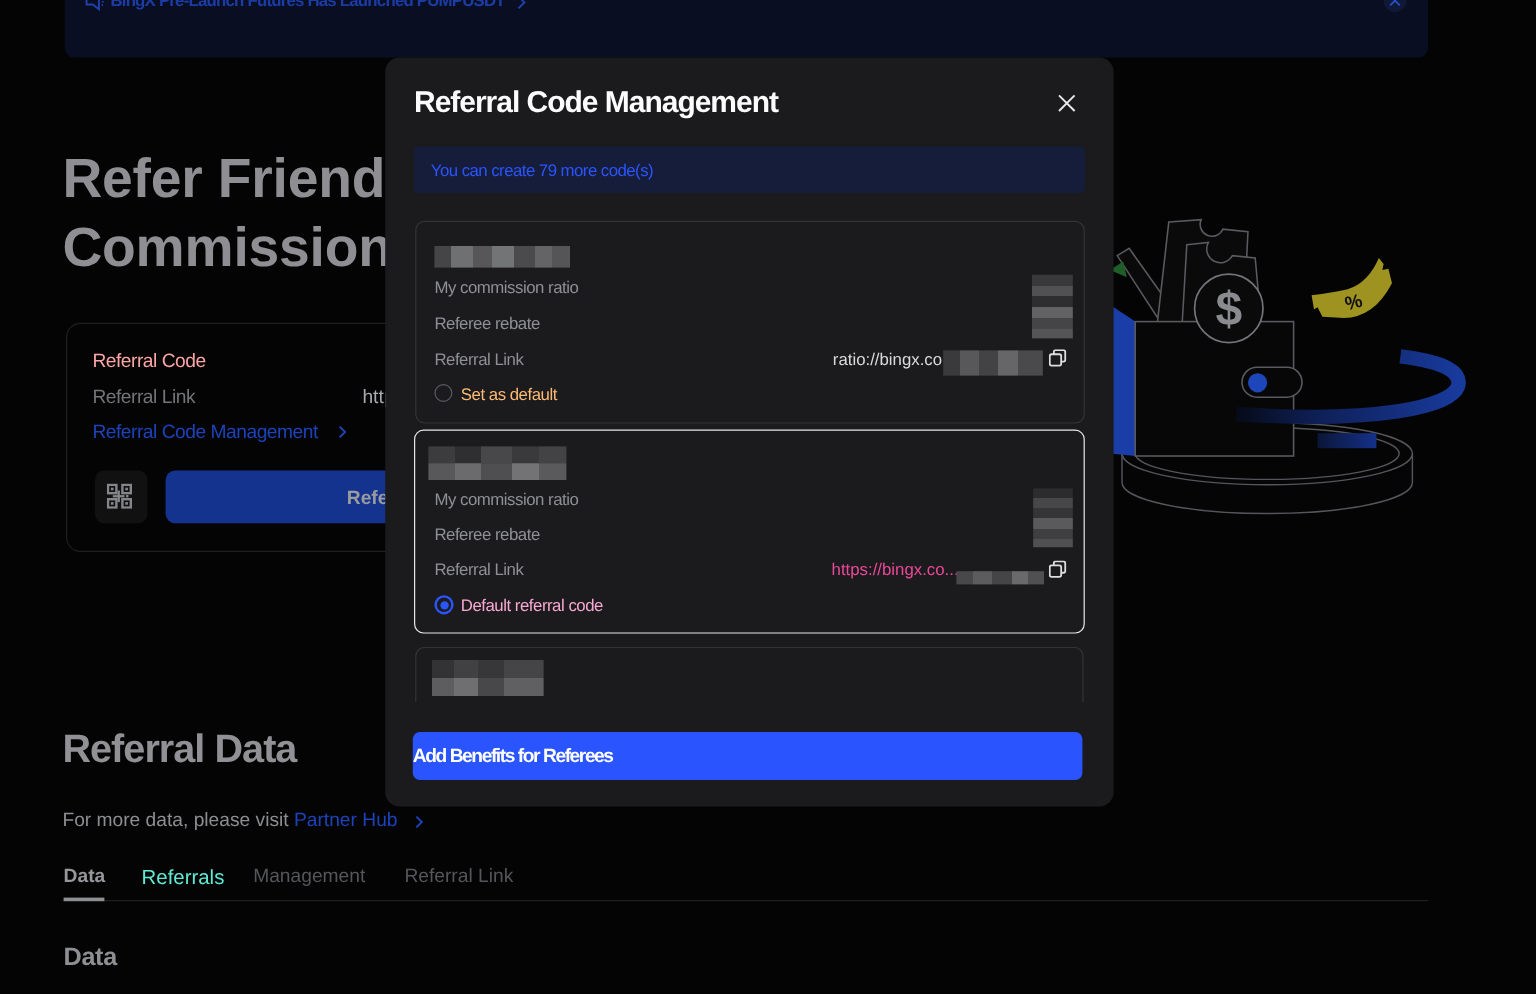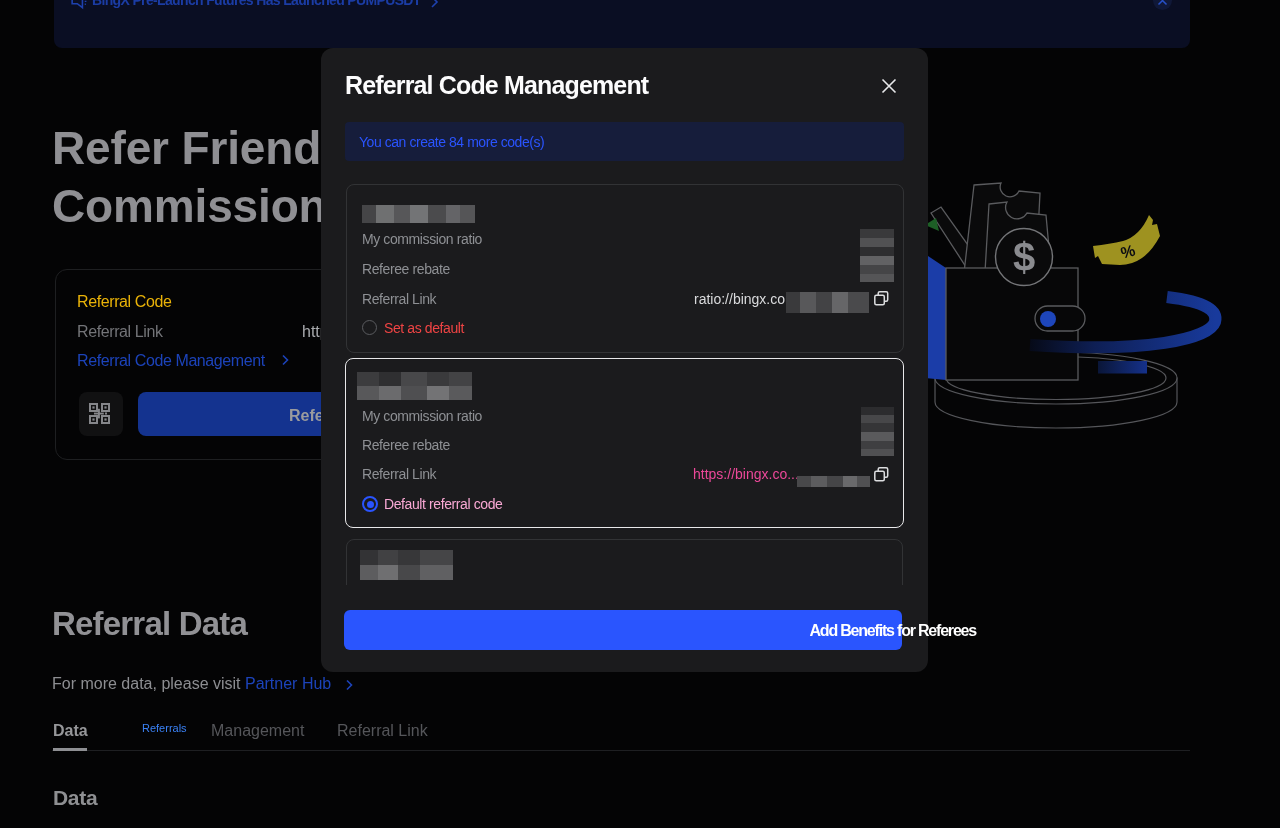--- a/index.html
+++ b/index.html
@@ -22,21 +22,21 @@
     <path d="M4 1 L9 6 L4 11" fill="none" stroke="#1E41AE" stroke-width="1.6"></path>
   </svg>
   <div class="abs" style="left:1153px; top:-9px; width:19px; height:19px; border-radius:50%; background:#101838;"></div>
   <svg class="abs" style="left:1157px; top:-5px;" width="11" height="11" viewBox="0 0 11 11">
     <path d="M1.5 1.5 L9.5 9.5 M9.5 1.5 L1.5 9.5" stroke="#2750C8" stroke-width="1.5"></path>
   </svg>
 
   <div class="abs" style="left:52px; top:119px; font-size:46px; font-weight:700; color:#8F8F93; line-height:58px; letter-spacing:-0.15px; white-space:nowrap;">Refer Friends to Earn<br>Commissions Together</div>
 
   <div class="abs" style="left:55px; top:269px; width:600px; height:191px; border:1px solid #1E1F21; border-radius:12px;"></div>
-  <div class="abs" style="left:77px; top:293px; font-size:16px; letter-spacing:-0.4px; color:#eab308;">Referral Code</div>
+  <div class="abs" style="left:77px; top:293px; font-size:16px; letter-spacing:-0.4px; color:#fca5a5;">Referral Code</div>
   <div class="abs" style="left:77px; top:323px; font-size:16px; letter-spacing:-0.4px; color:#737478;">Referral Link</div>
   <div class="abs" style="left:302px; top:323px; font-size:16px; color:#A9ABAF; white-space:nowrap;">https://bingx.com/invite</div>
   <div class="abs" style="left:77px; top:352px; font-size:16px; letter-spacing:-0.4px; color:#1C43BA;">Referral Code Management</div>
   <svg class="abs" style="left:279px; top:354px;" width="12" height="12" viewBox="0 0 12 12">
     <path d="M4 1.5 L8.5 6 L4 10.5" fill="none" stroke="#1C43BA" stroke-width="1.6"></path>
   </svg>
 
   <div class="abs" style="left:79px; top:392px; width:44px; height:44px; background:#111112; border-radius:8px;"></div>
   <svg class="abs" style="left:89px; top:403px;" width="21" height="21" viewBox="0 0 21 21">
     <g fill="none" stroke="#85868A" stroke-width="2">
@@ -101,55 +101,55 @@
     <circle cx="148" cy="169" r="8" fill="#1E46BB"></circle>
   </svg>
 
   <div class="abs" style="left:52px; top:675px; font-size:16px; color:#8D8E92;">For more data, please visit <span style="color:#1C43BA;">Partner Hub</span></div>
   <div class="abs" style="left:52px; top:605px; font-size:33px; font-weight:700; letter-spacing:-0.8px; color:#919195;">Referral Data</div>
   <svg class="abs" style="left:343px; top:679px;" width="12" height="12" viewBox="0 0 12 12">
     <path d="M4 1.5 L8.5 6 L4 10.5" fill="none" stroke="#1C43BA" stroke-width="1.6"></path>
   </svg>
 
   <div class="abs" style="left:53px; top:722px; font-size:16px; font-weight:700; color:#96979A;">Data</div>
-  <div class="abs" style="left:118px; top:722px; font-size:11px; color:#3b82f6;margin-left:24px;">Referrals</div>
+  <div class="abs" style="left:118px; top:722px; font-size:17px; color:#5eead4;">Referrals</div>
   <div class="abs" style="left:211px; top:722px; font-size:16px; color:#55565A;">Management</div>
   <div class="abs" style="left:337px; top:722px; font-size:16px; color:#55565A;">Referral Link</div>
   <div class="abs" style="left:52px; top:750px; width:1138px; height:1px; background:#1E1F22;"></div>
   <div class="abs" style="left:53px; top:748px; width:34px; height:3px; background:#8E8F93;"></div>
 
   <div class="abs" style="left:53px; top:786px; font-size:21px; font-weight:700; letter-spacing:-0.3px; color:#8E8F92;">Data</div>
 
   <div class="abs" style="left:321px; top:48px; width:607px; height:624px; background:#1B1B1D; border-radius:12px;"></div>
 
   <div class="abs" style="left:345px; top:71px; font-size:25px; font-weight:600; letter-spacing:-0.85px; color:#FCFCFD;">Referral Code Management</div>
   <svg class="abs" style="left:881px; top:78px;" width="16" height="16" viewBox="0 0 16 16">
     <path d="M1.5 1.5 L14.5 14.5 M14.5 1.5 L1.5 14.5" stroke="#E8E9EB" stroke-width="1.6"></path>
   </svg>
 
   <div class="abs" style="left:345px; top:122px; width:559px; height:39px; background:#161D3B; border-radius:4px;"></div>
-  <div class="abs" style="left:359px; top:134px; font-size:14px; letter-spacing:-0.45px; color:#2A54FE;">You can create 84 more code(s)</div>
+  <div class="abs" style="left:359px; top:134px; font-size:14px; letter-spacing:-0.45px; color:#2A54FE;">You can create 79 more code(s)</div>
 
   <div class="abs" style="left:346px; top:184px; width:558px; height:169px; border:1px solid #323335; border-radius:8px;"></div>
   <div class="abs" style="left:362px; top:205px; width:113px; height:18px; background:linear-gradient(90deg,#454547 0 14px,#6F7071 0 32px,#575759 0 48px,#737476 0 66px,#4B4B4D 0 84px,#646467 0 98px,#555557 0 113px);"></div>
   <div class="abs" style="left:362px; top:231px; font-size:14px; letter-spacing:-0.4px; color:#8E9094;">My commission ratio</div>
   <div class="abs" style="left:362px; top:261px; font-size:14px; letter-spacing:-0.4px; color:#8E9094;">Referee rebate</div>
   <div class="abs" style="left:362px; top:291px; font-size:14px; letter-spacing:-0.4px; color:#8E9094;">Referral Link</div>
 
   <div class="abs" style="left:860px; top:229px; width:34px; height:53px; background:linear-gradient(180deg,#39393B 0 9px,#515153 0 18px,#2E2E30 0 27px,#626264 0 36px,#454547 0 45px,#555557 0 53px);"></div>
   <div class="abs" style="left:694px; top:291px; font-size:14px; color:#DADBDD;">ratio://bingx.co</div>
   <div class="abs" style="left:786px; top:292px; width:83px; height:21px; background:linear-gradient(90deg,#3A3A3C 0 14px,#58585A 0 30px,#434345 0 46px,#666668 0 62px,#4A4A4C 0 83px);"></div>
   <svg class="abs" style="left:874px; top:291px;" width="15" height="15" viewBox="0 0 15 15">
     <g fill="none" stroke="#DDDEE0" stroke-width="1.5">
       <rect x="4.2" y="0.8" width="9.5" height="9.5" rx="1.5"></rect>
       <rect x="0.8" y="4.2" width="9.5" height="9.5" rx="1.5" fill="#1B1B1D"></rect>
     </g>
   </svg>
   <div class="abs" style="left:362px; top:320px; width:15px; height:15px; border:1.5px solid #5A5B5F; border-radius:50%;"></div>
-  <div class="abs" style="left:384px; top:320px; font-size:14px; letter-spacing:-0.4px; color:#ef4444;">Set as default</div>
+  <div class="abs" style="left:384px; top:320px; font-size:14px; letter-spacing:-0.4px; color:#fdba74;">Set as default</div>
 
   <div class="abs" style="left:345px; top:358px; width:559px; height:170px; border:1px solid #E8E8EA; border-radius:8px;"></div>
   <div class="abs" style="left:357px; top:372px; width:115px; height:14px; background:linear-gradient(90deg,#3C3C3E 0 22px,#2F2F31 0 44px,#48484A 0 70px,#3A3A3C 0 92px,#434345 0 115px);"></div>
   <div class="abs" style="left:357px; top:386px; width:115px; height:14px; background:linear-gradient(90deg,#58585A 0 22px,#6B6B6D 0 44px,#4F4F51 0 70px,#737375 0 92px,#5A5A5C 0 115px);"></div>
   <div class="abs" style="left:362px; top:408px; font-size:14px; letter-spacing:-0.4px; color:#8E9094;">My commission ratio</div>
   <div class="abs" style="left:362px; top:437px; font-size:14px; letter-spacing:-0.4px; color:#8E9094;">Referee rebate</div>
   <div class="abs" style="left:362px; top:466px; font-size:14px; letter-spacing:-0.4px; color:#8E9094;">Referral Link</div>
   <div class="abs" style="left:861px; top:407px; width:33px; height:49px; background:linear-gradient(180deg,#2C2C2E 0 8px,#474749 0 16px,#353537 0 25px,#5A5A5C 0 34px,#3F3F41 0 42px,#505052 0 49px);"></div>
   <div class="abs" style="left:693px; top:466px; font-size:14px; color:#ec4899;">https://bingx.co...</div>
   <div class="abs" style="left:797px; top:476px; width:73px; height:11px; background:linear-gradient(90deg,#48484A 0 14px,#5C5C5E 0 30px,#454547 0 46px,#69696B 0 60px,#505052 0 73px);"></div>
@@ -163,15 +163,15 @@
   <div class="abs" style="left:366.5px; top:500.5px; width:7px; height:7px; background:#2A54FE; border-radius:50%;"></div>
   <div class="abs" style="left:384px; top:496px; font-size:14px; letter-spacing:-0.4px; color:#f9a8d4;">Default referral code</div>
 
   <div class="abs" style="left:345px; top:539px; width:559px; height:46px; overflow:hidden;">
     <div style="position:absolute; left:1px; top:0; width:557px; height:80px; border:1px solid #323335; border-radius:8px;"></div>
     <div style="position:absolute; left:15px; top:11px; width:93px; height:15px; background:linear-gradient(90deg,#333335 0 18px,#414143 0 38px,#373739 0 60px,#454547 0 93px);"></div>
     <div style="position:absolute; left:15px; top:26px; width:93px; height:15px; background:linear-gradient(90deg,#5D5D5F 0 18px,#6F6F71 0 38px,#48484A 0 60px,#606062 0 93px);"></div>
   </div>
 
   <div class="abs" style="left:344px; top:610px; width:558px; height:40px; background:#2A55FE; border-radius:6px;"></div>
-  <div class="abs" style="left:344px; top:622px; width:632px; text-align:right; font-size:16px; font-weight:700; letter-spacing:-1.2px; color:#FFFFFF;">Add Benefits for Referees</div>
+  <div class="abs" style="left:344px; top:622px; width:632px; text-align:left; font-size:16px; font-weight:700; letter-spacing:-1.2px; color:#FFFFFF;">Add Benefits for Referees</div>
 
 </div>
 
 </body></html>

